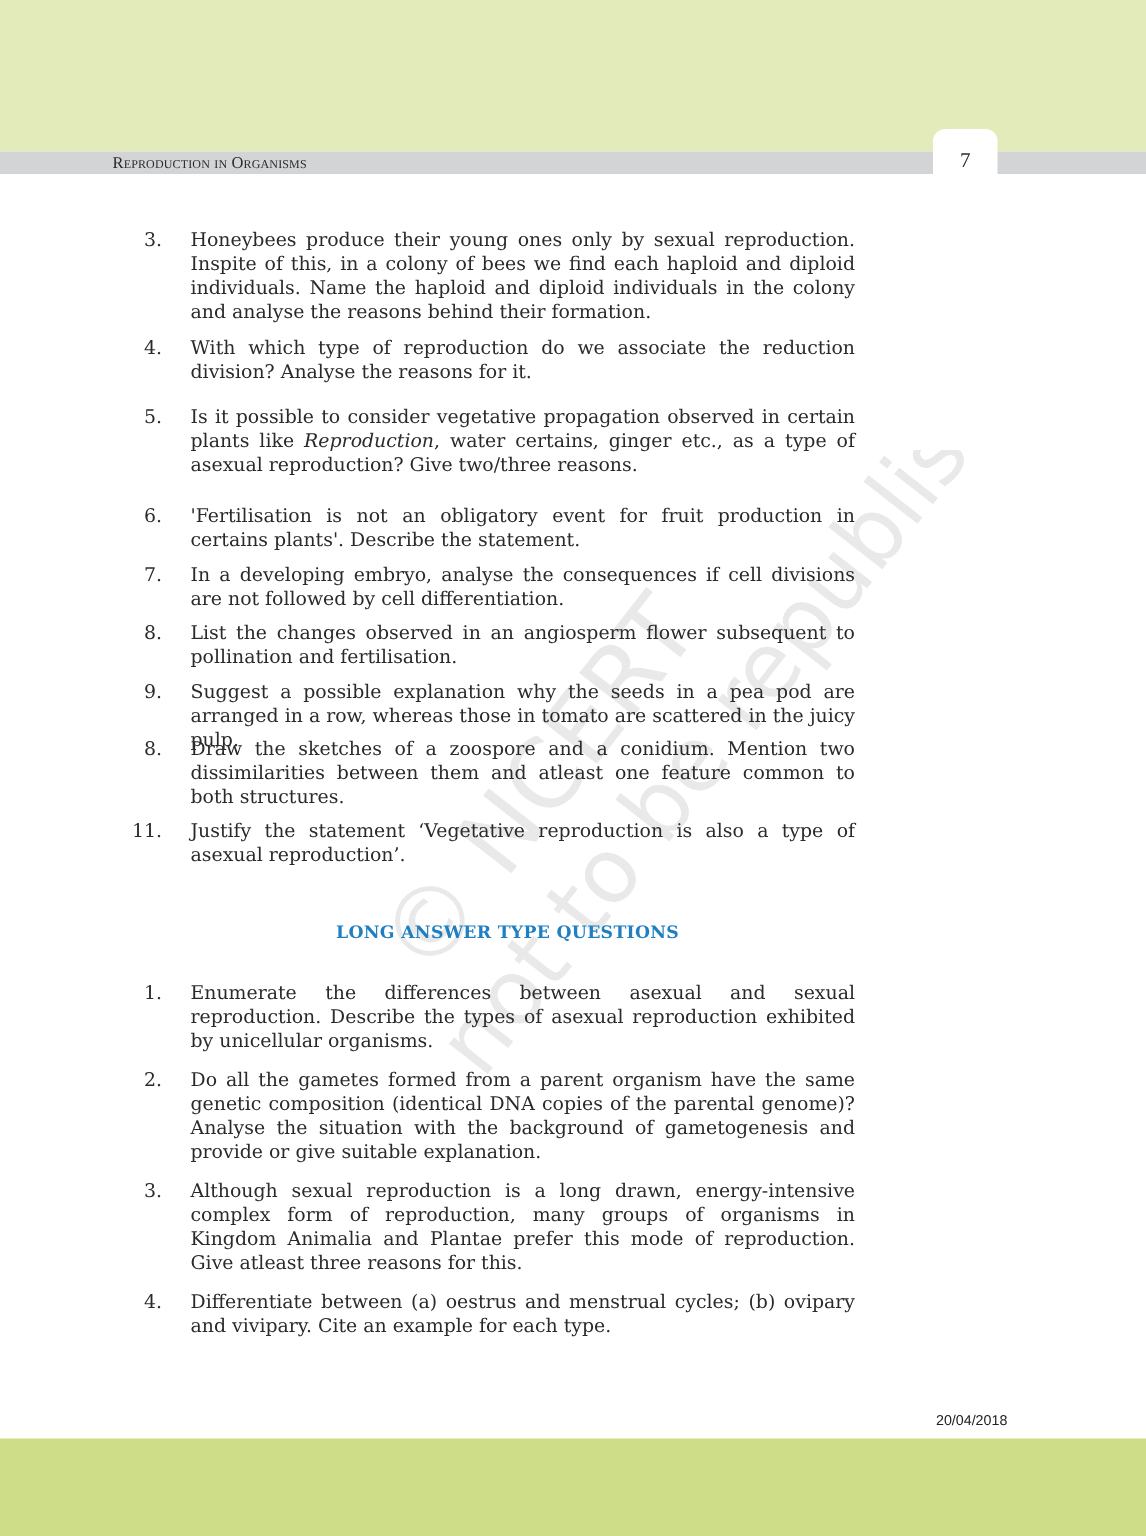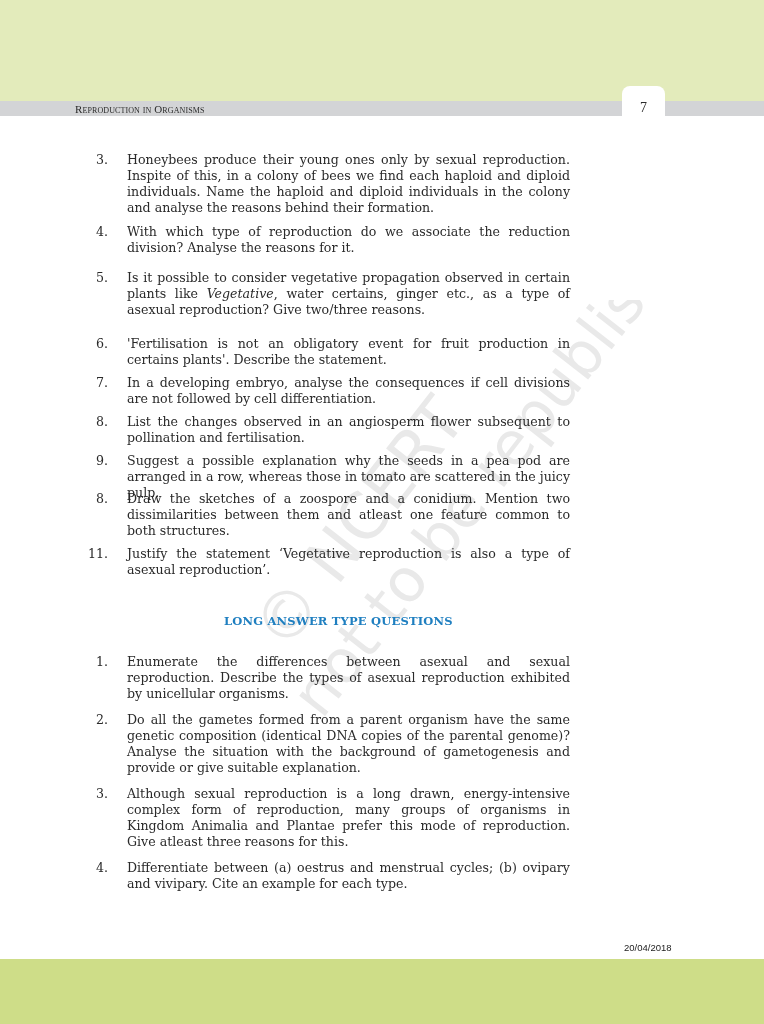--- a/index.html
+++ b/index.html
@@ -77,21 +77,21 @@
 <div class="q" style="top:152px">
   <span class="num">3.</span>
   <span class="txt">Honeybees produce their young ones only by sexual reproduction. Inspite of this, in a colony of bees we find each haploid and diploid individuals. Name the haploid and diploid individuals in the colony and analyse the reasons behind their formation.</span>
 </div>
 <div class="q" style="top:224px">
   <span class="num">4.</span>
   <span class="txt">With which type of reproduction do we associate the reduction division? Analyse the reasons for it.</span>
 </div>
 <div class="q" style="top:270px">
   <span class="num">5.</span>
-  <span class="txt"><span>Is it possible to consider vegetative propagation observed in certain plants like </span><i>Vegetative</i><span>, water certains, ginger etc., as a type of asexual reproduction? Give two/three reasons.</span></span>
+  <span class="txt"><span>Is it possible to consider vegetative propagation observed in certain plants like </span><i>Reproduction</i><span>, water certains, ginger etc., as a type of asexual reproduction? Give two/three reasons.</span></span>
 </div>
 <div class="q" style="top:336px">
   <span class="num">6.</span>
   <span class="txt">'Fertilisation is not an obligatory event for fruit production in certains plants'. Describe the statement.</span>
 </div>
 <div class="q" style="top:375px">
   <span class="num">7.</span>
   <span class="txt">In a developing embryo, analyse the consequences if cell divisions are not followed by cell differentiation.</span>
 </div>
 <div class="q" style="top:414px">

